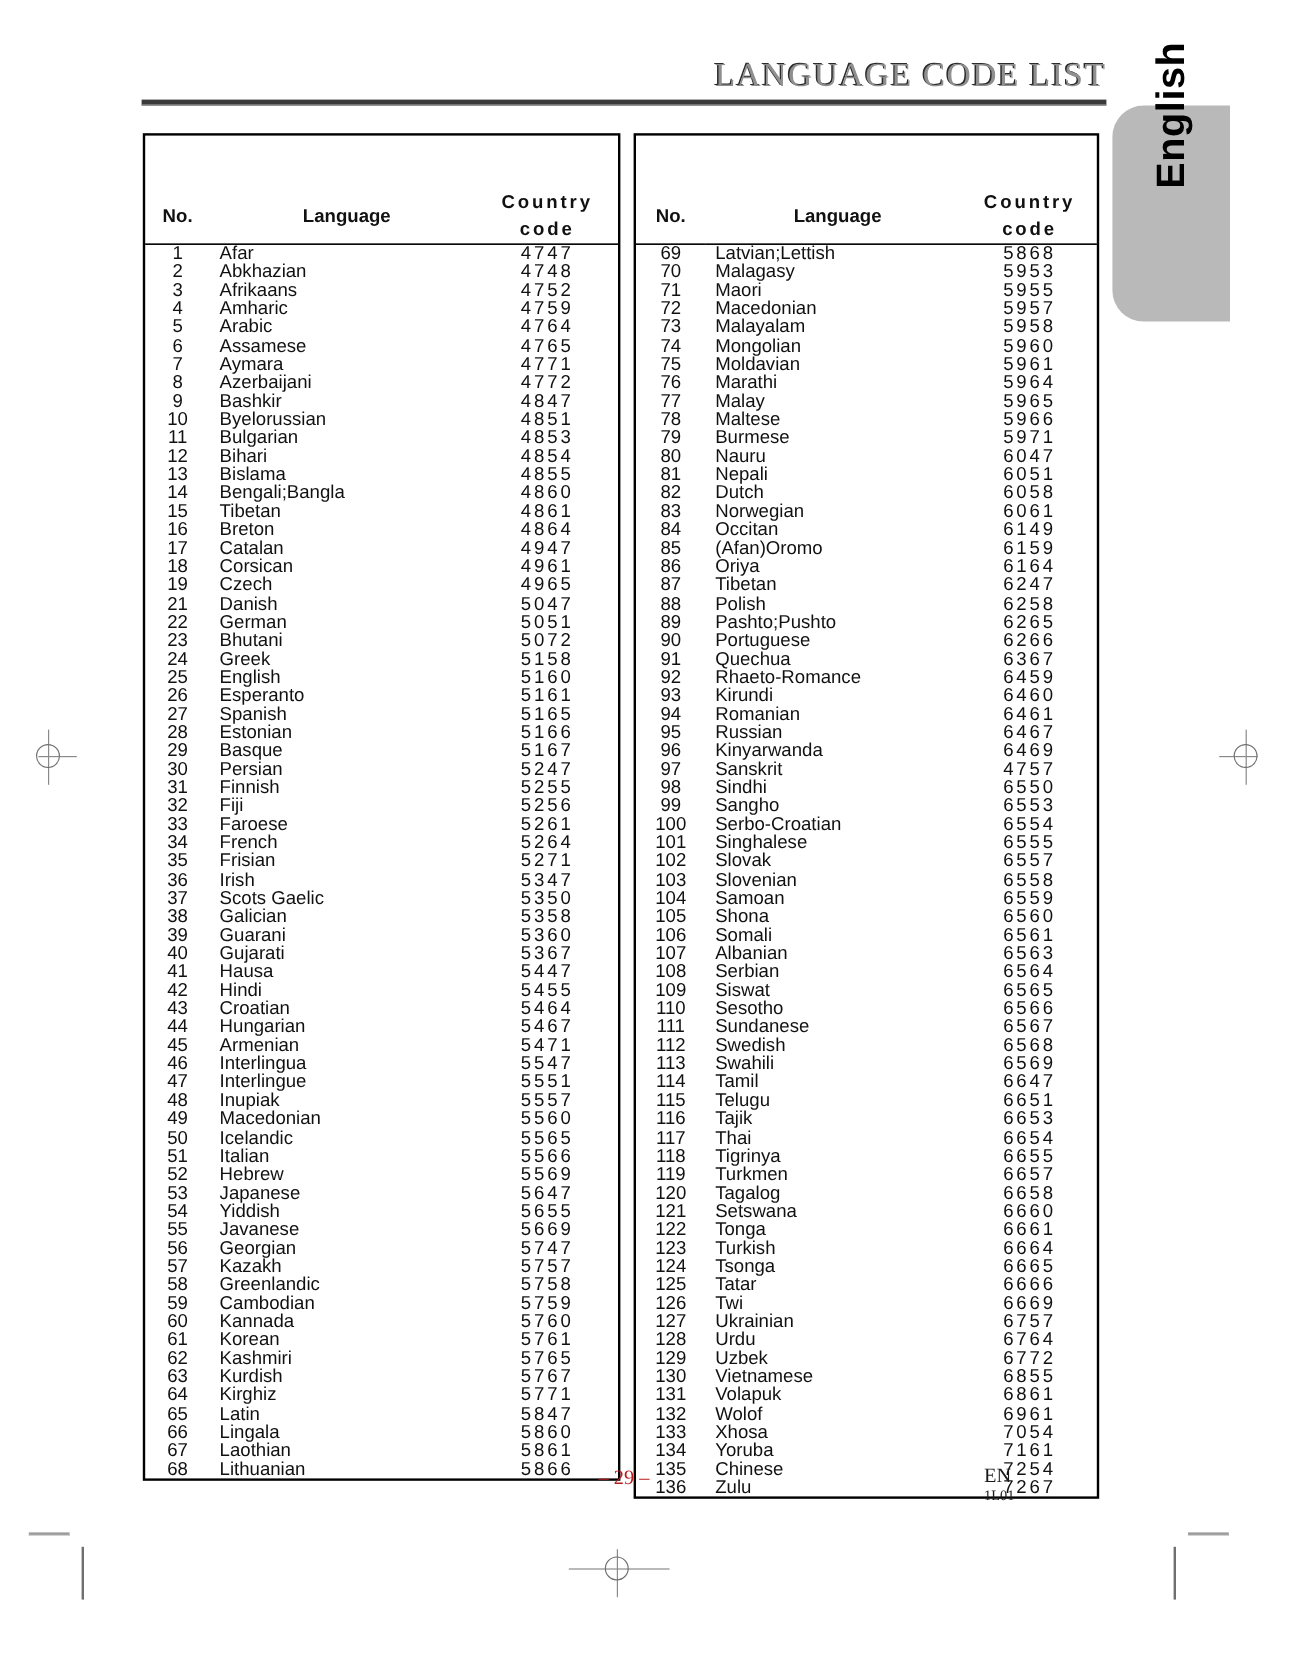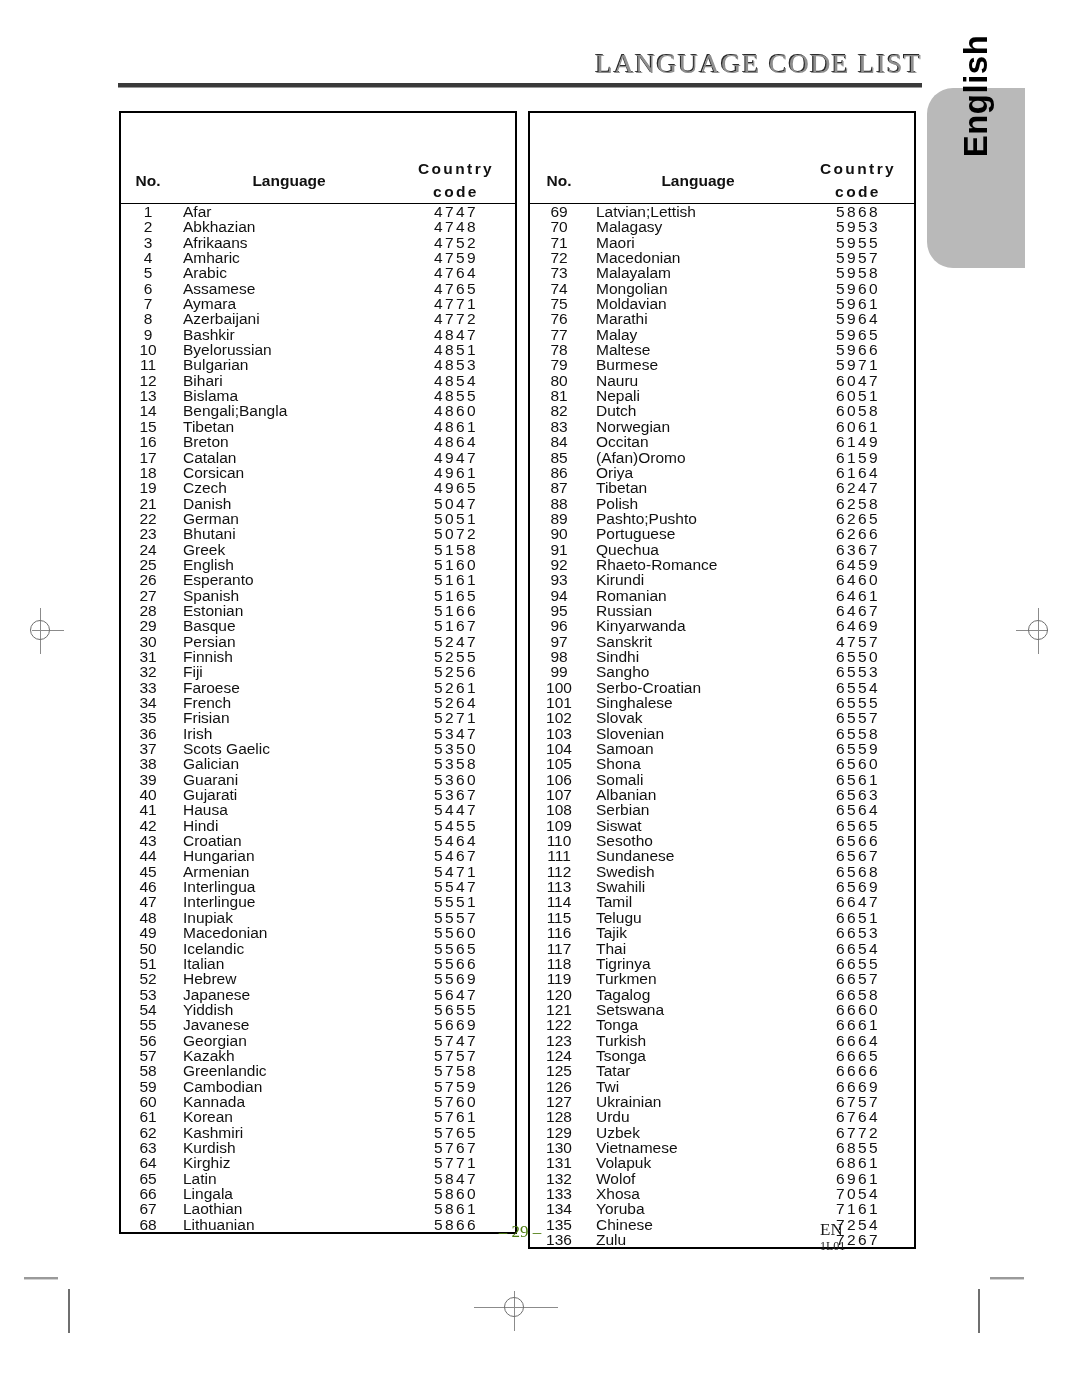--- a/index.html
+++ b/index.html
@@ -117,21 +117,21 @@
 
   
   #footer-page {
     position: absolute;
     left: 0;
     top: 1222px;
     width: 1040px;
     text-align: center;
     font-family: "Liberation Serif", serif;
     font-size: 17px;
-    color: #4d7c0f;
+    color: #b91c1c;
   }
   #footer-right {
     position: absolute;
     left: 820px;
     top: 1221px;
     width: 102px;
     text-align: left;
     font-family: "Liberation Serif", serif;
     color: #1a1a1a;
   }

